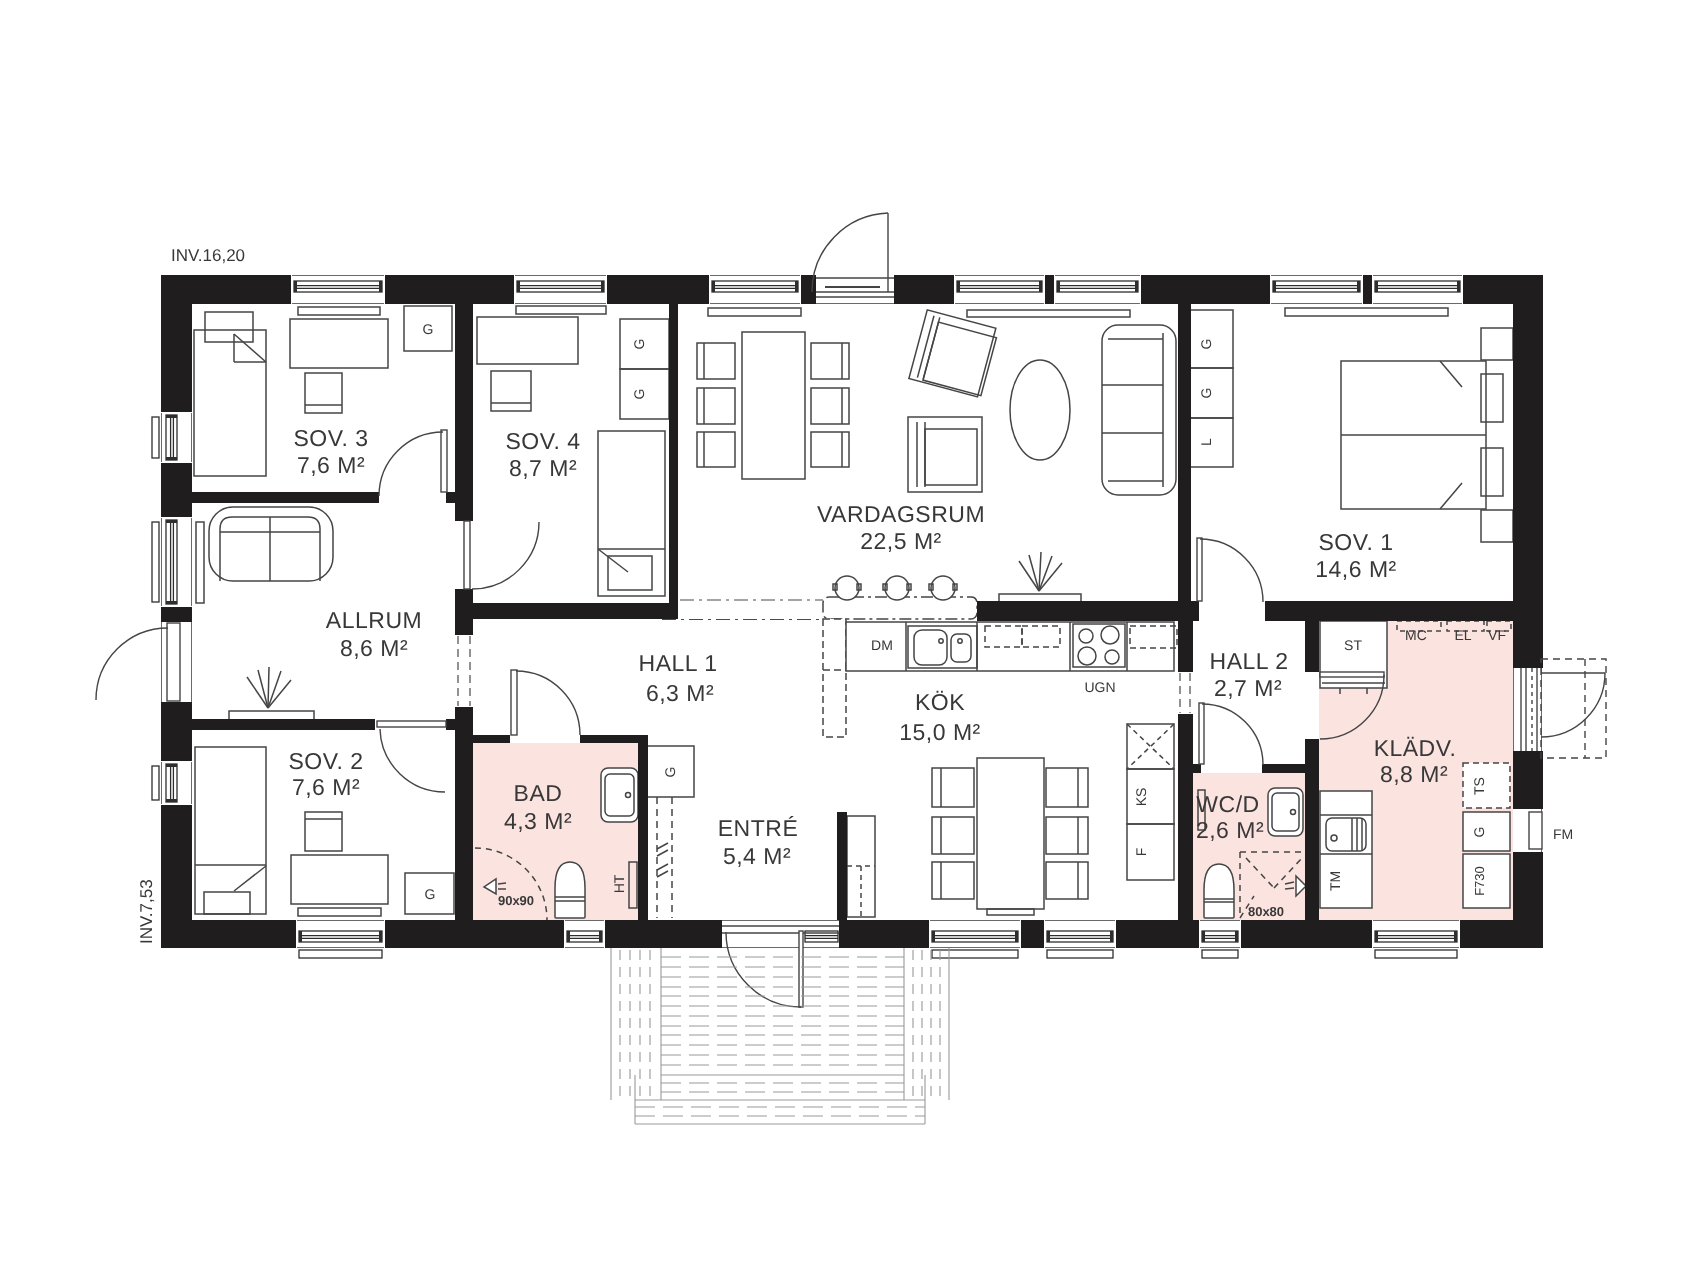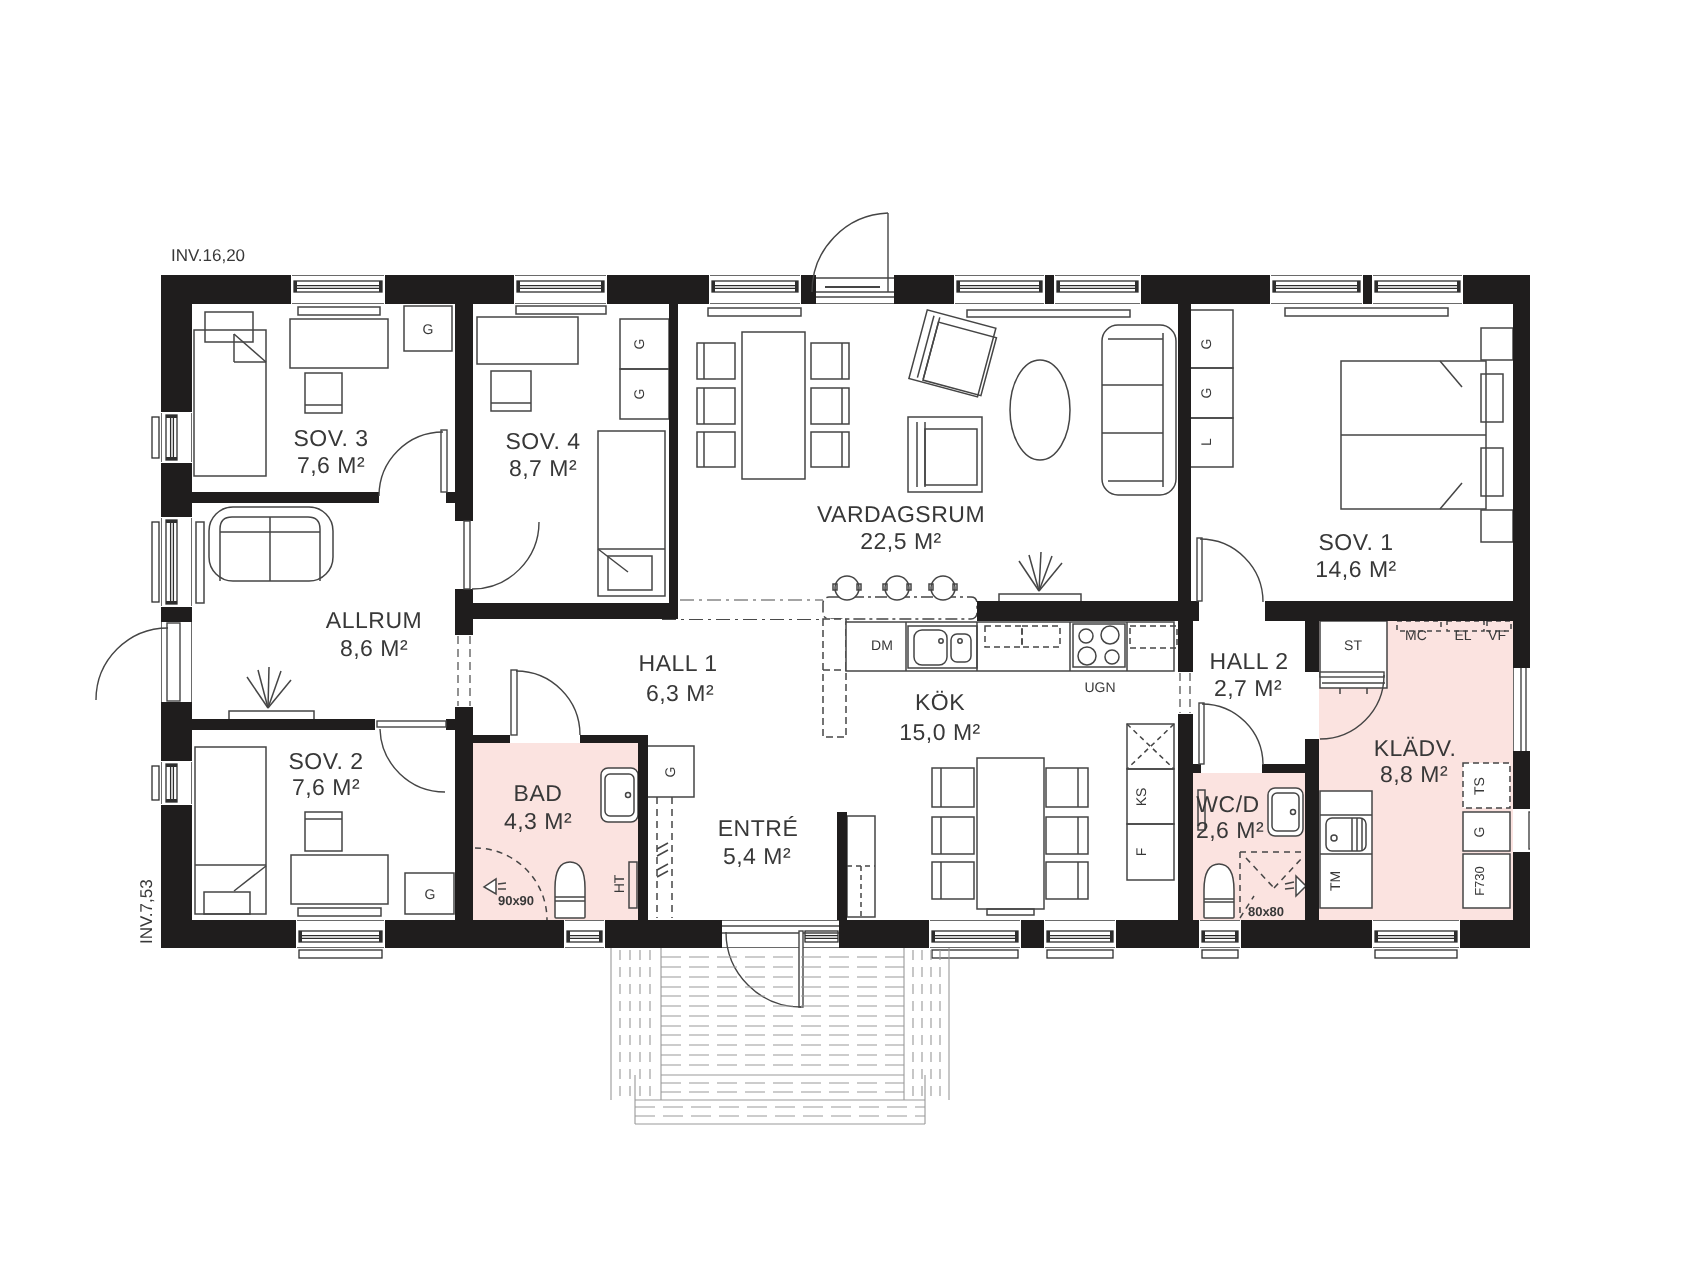--- a/index.html
+++ b/index.html
@@ -1,16 +1,16 @@
 <!DOCTYPE html>
 <html><head>
 <meta charset="utf-8">
 <style>
   html,body{margin:0;padding:0;background:#ffffff;}
-  .page{width:1530px;height:1280px;position:relative;background:#ffffff;overflow:hidden;}
+  .page{width:1707px;height:1280px;position:relative;background:#ffffff;overflow:hidden;}
   svg{position:absolute;top:0;left:0;}
   text{font-family:"Liberation Sans", sans-serif;fill:#383838;-webkit-font-smoothing:antialiased;text-rendering:geometricPrecision;}
   .room{font-size:23px;letter-spacing:0.5px;}
   .small{font-size:14px;}
   .tiny{font-size:13px;}
   .bold{font-weight:bold;}
 </style>
 </head>
 <body>
 <div class="page">

